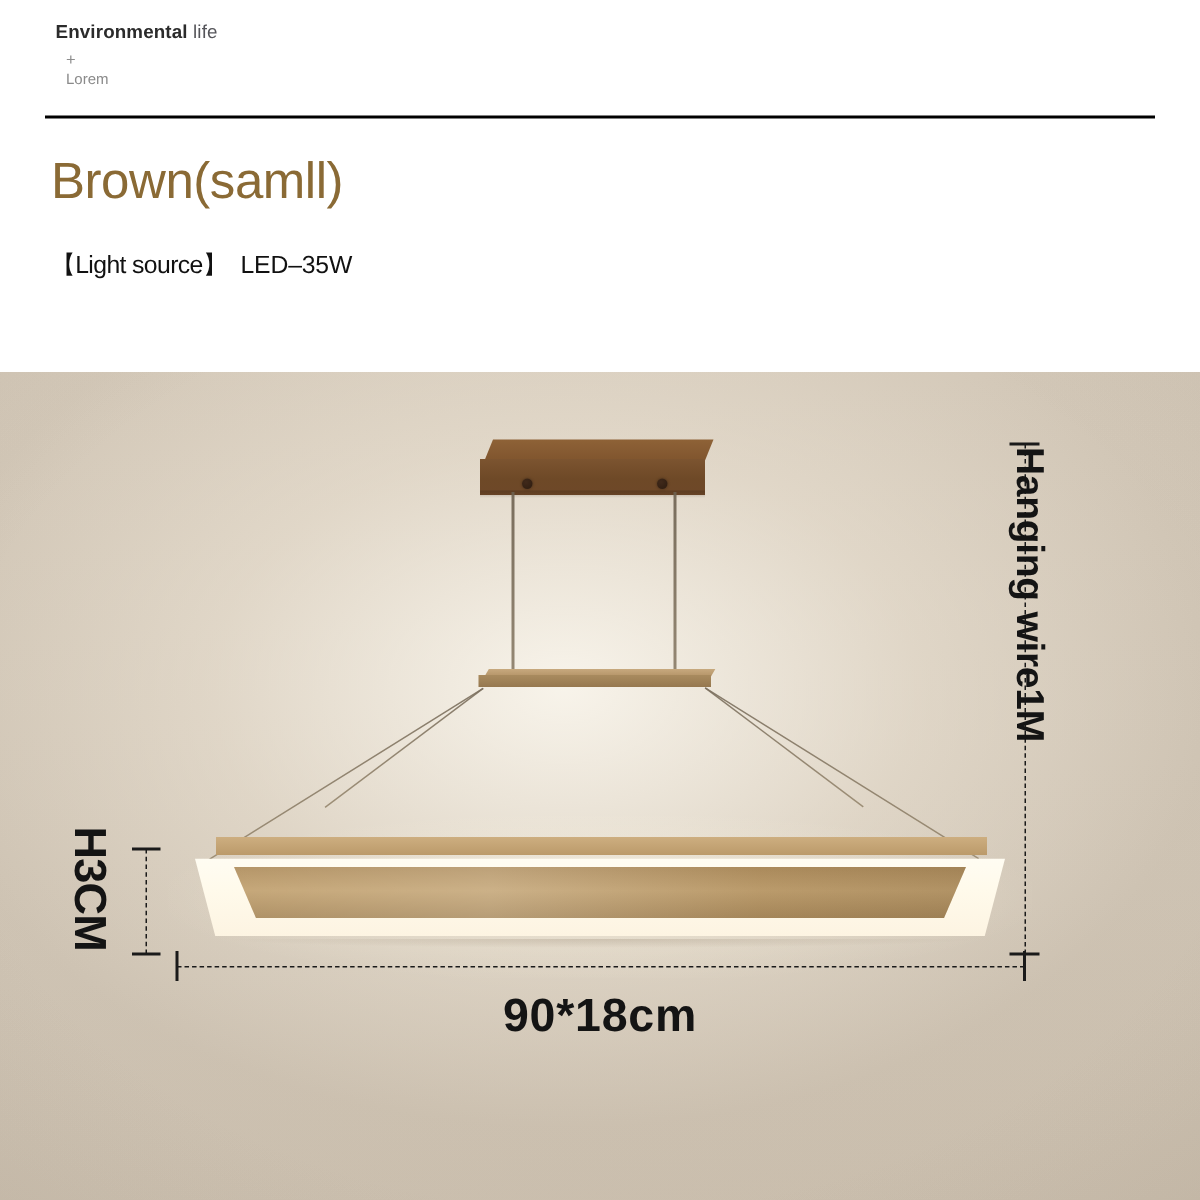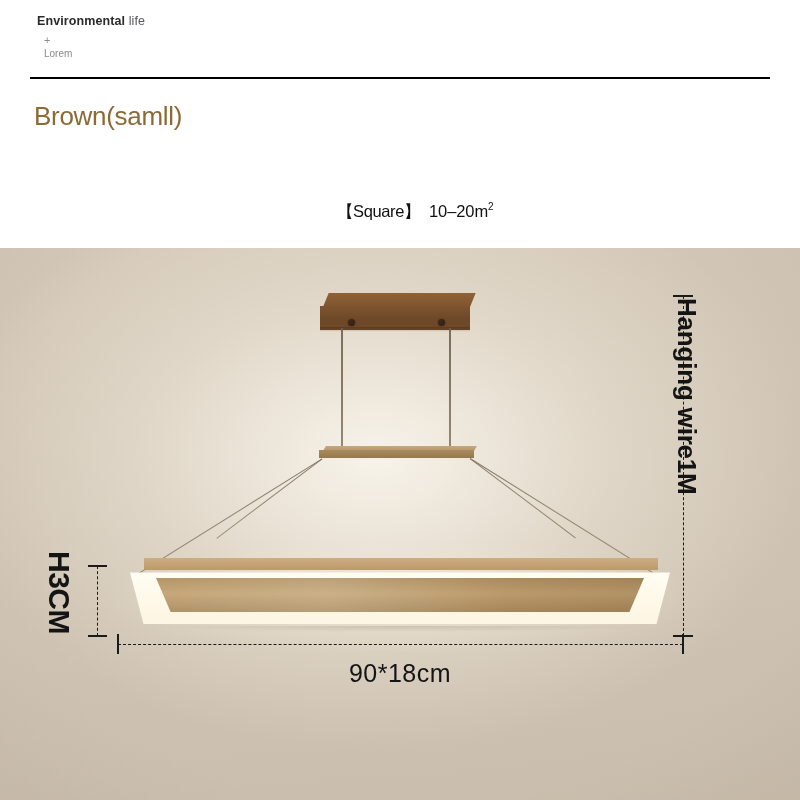--- a/index.html
+++ b/index.html
@@ -63,21 +63,21 @@
     top: 77px;
     width: 740px;
     height: 2px;
     background: #000000;
   }
 
   .title {
     position: absolute;
     left: 34px;
     top: 101px;
-    font-size: 26px;
+    font-size: 34px;
     font-weight: 400;
     color: #8a6a35;
     letter-spacing: -0.3px;
     white-space: nowrap;
     line-height: 1.2;
   }
 
   .spec {
     position: absolute;
     font-size: 16.5px;
@@ -321,22 +321,22 @@
   .bw-line { left: 118px; top: 396px; width: 565px; }
   .bw-cap-l { left: 117px; top: 386px; height: 20px; }
   .bw-cap-r { left: 682px; top: 386px; height: 20px; }
 
   .bw-label {
     position: absolute;
     left: 0;
     top: 413px;
     width: 800px;
     text-align: center;
-    font-size: 25px;
-    font-weight: 400;
+    font-size: 31px;
+    font-weight: 700;
     color: #141414;
     letter-spacing: 0.5px;
     line-height: 1;
   }
 </style>
 </head>
 <body>
 
 <div id="page">
 
@@ -345,26 +345,26 @@
     <div class="brand">
       <span class="b-strong">Environmental</span><span class="b-light"> life</span>
     </div>
     <div class="brand-plus">+</div>
     <div class="brand-sub">Lorem</div>
 
     <div class="rule"></div>
 
     <div class="title">Brown(samll)</div>
 
-
-
-
-    <div class="spec sp-r2c2">
-      <span class="lbl">【Square】</span><span class="val">10–20m</span><sup>2</sup>
+    <div class="spec sp-r1c1">
+      <span class="lbl">【Light source】</span><span class="val">LED–35W</span>
     </div>
+
+
+
   </div>
 
   <div class="photo">
 
     <div class="ceiling-plate">
       <div class="cp-top"></div>
       <div class="cp-face"></div>
       <div class="cp-shadow"></div>
       <div class="screw s1"></div>
       <div class="screw s2"></div>

